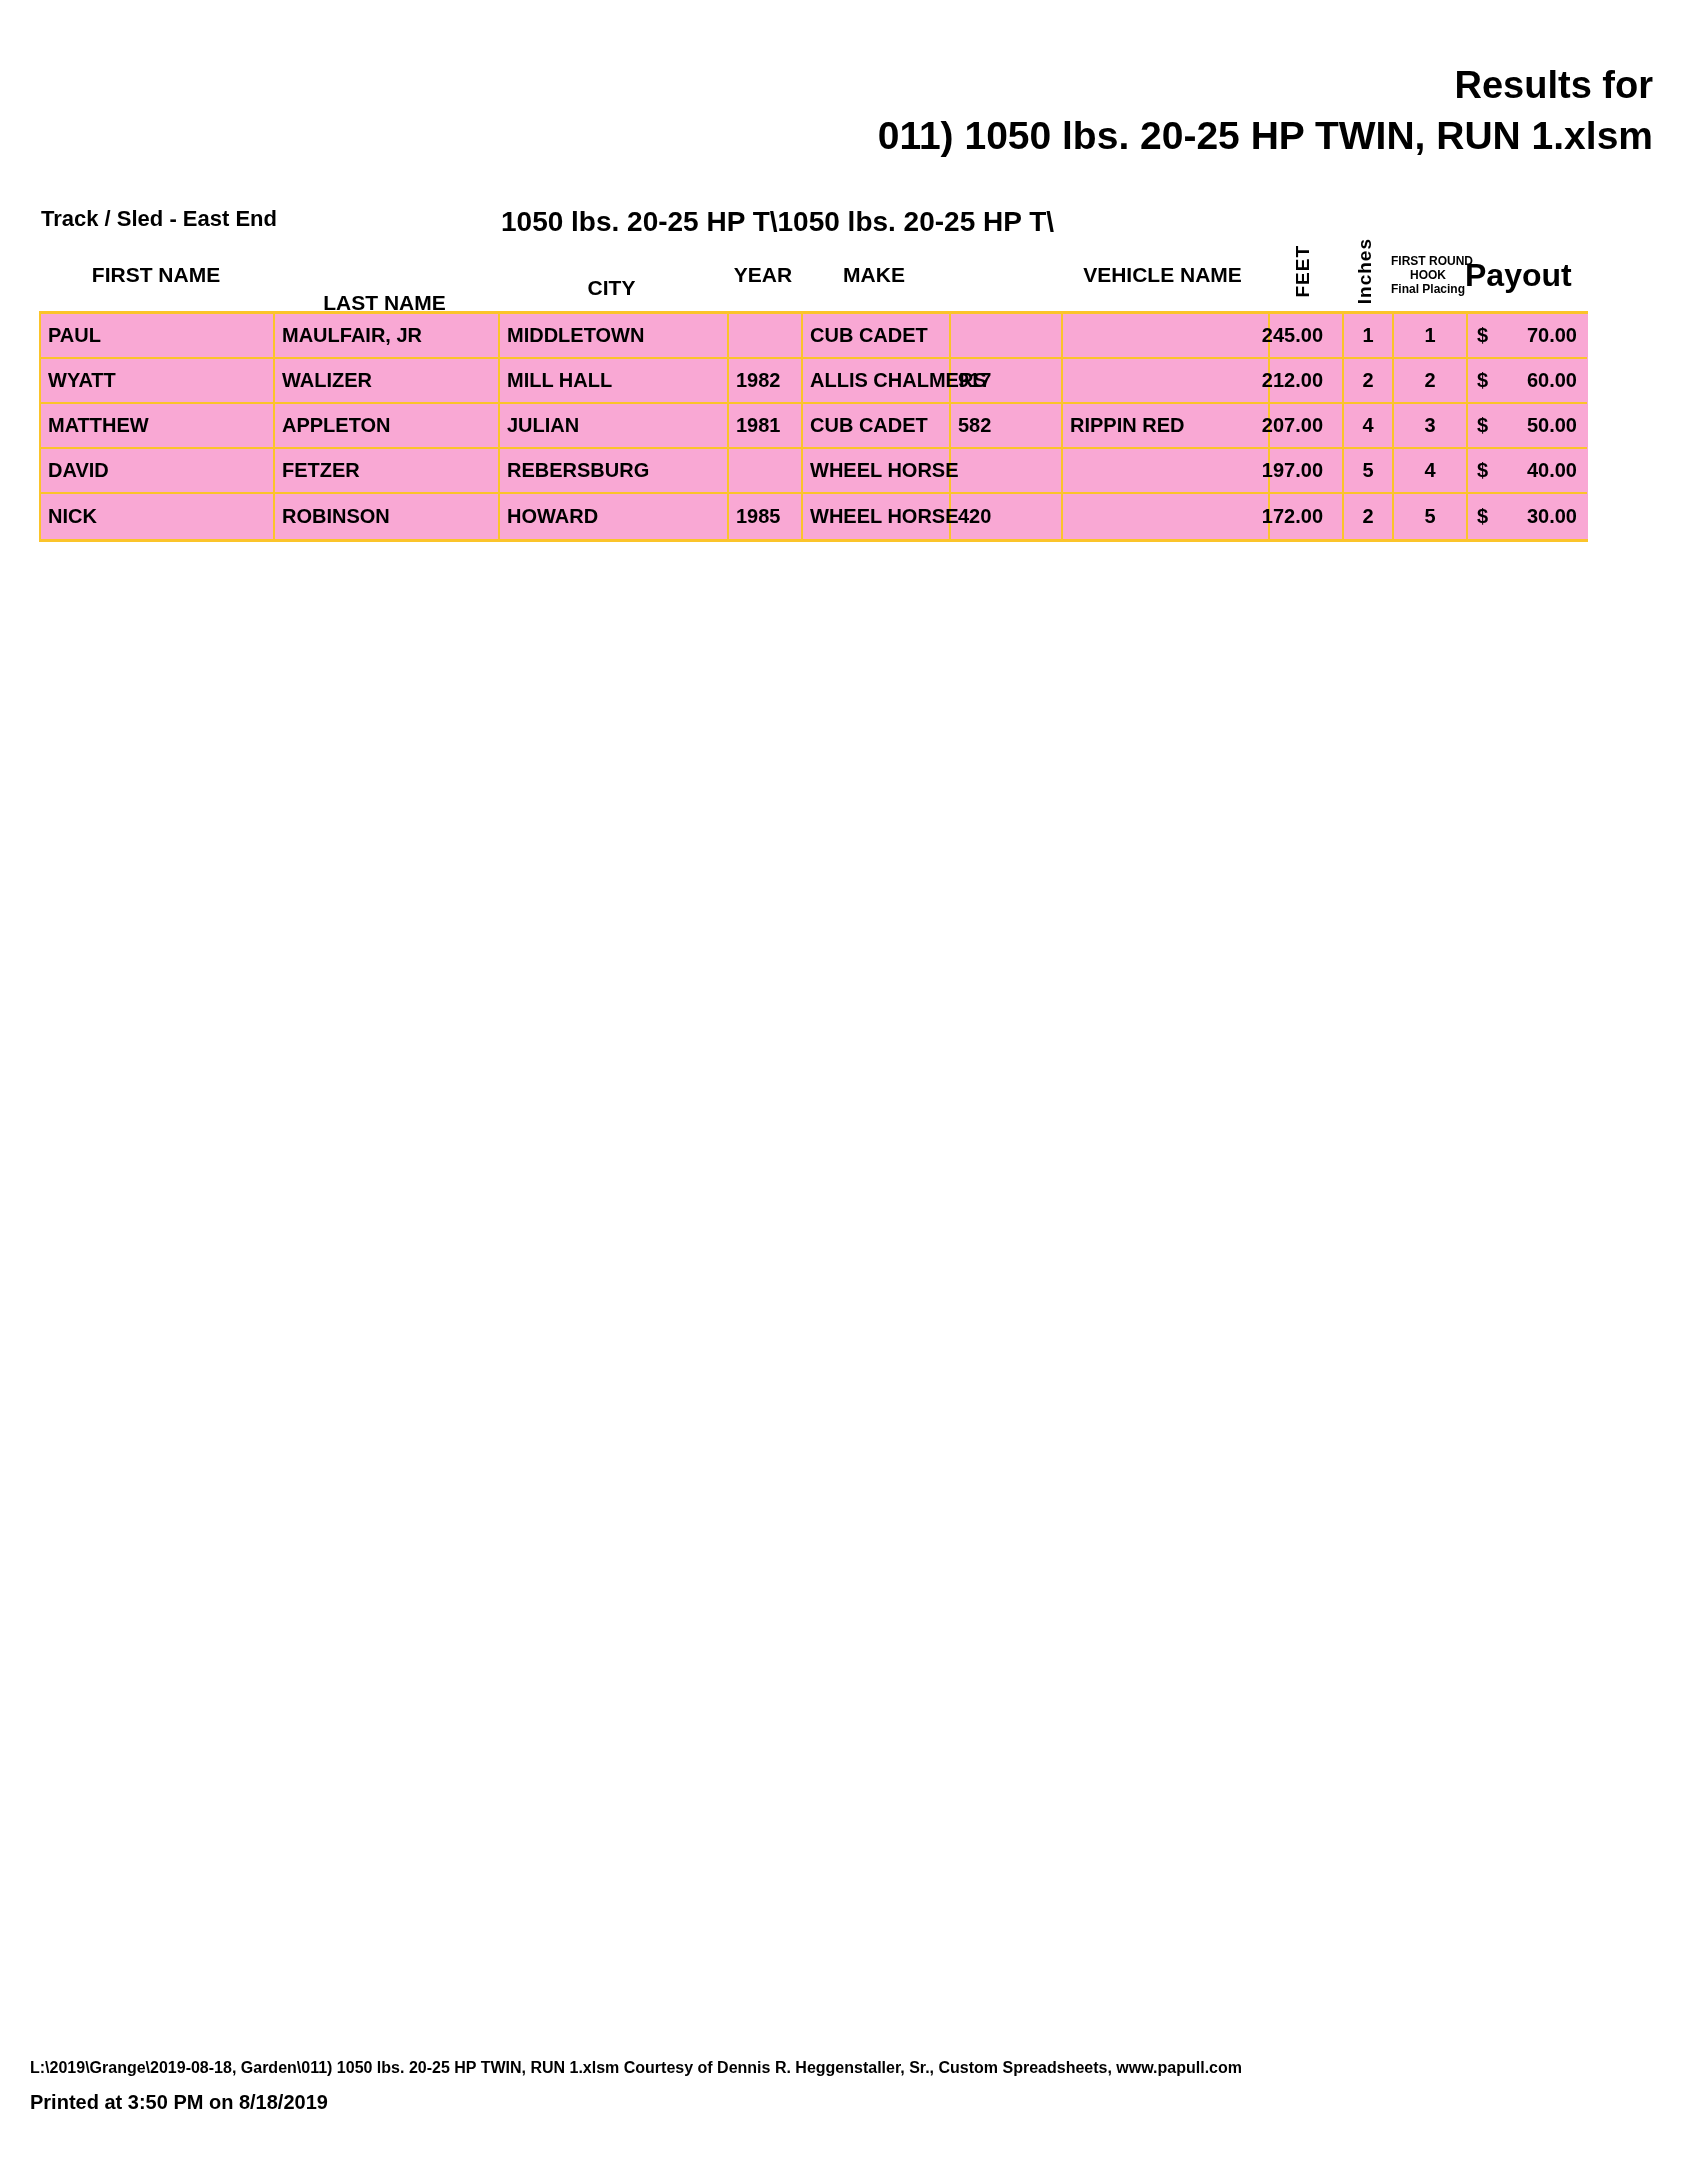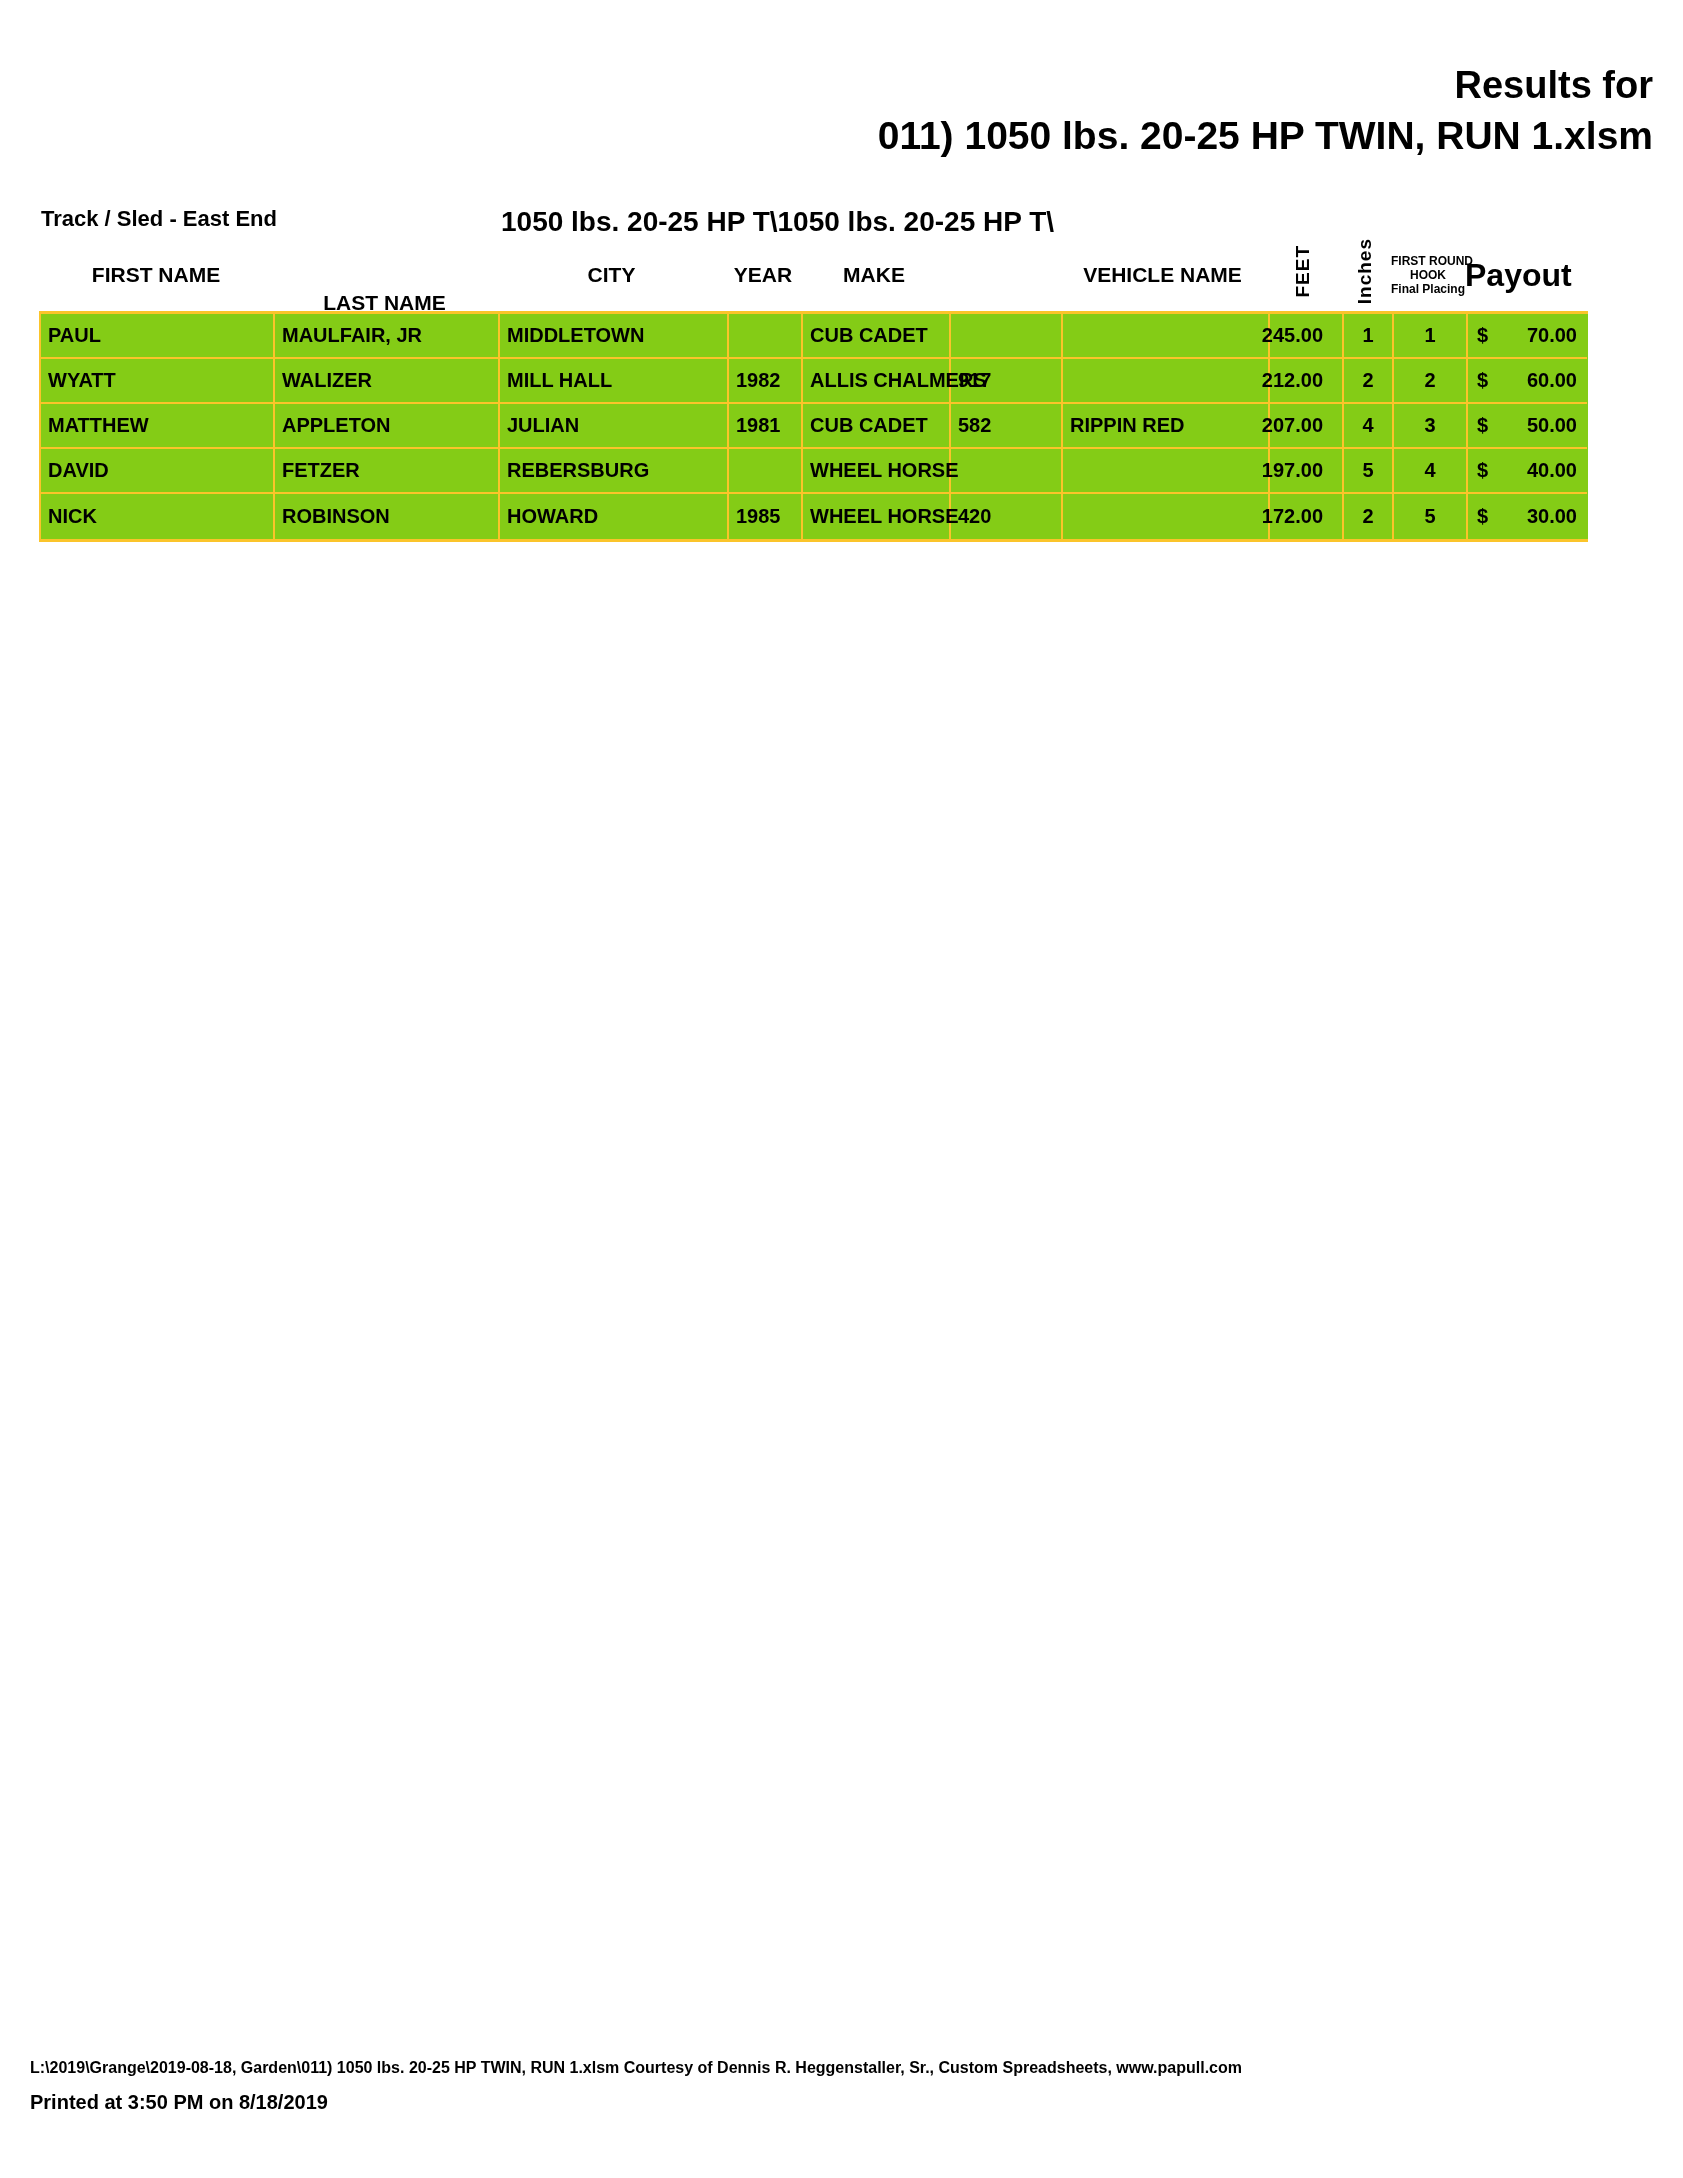--- a/index.html
+++ b/index.html
@@ -17,42 +17,42 @@
   .title2 { top:113px; font-size:39px; line-height:46px; }
 
   
   .track { left:41px; top:206px; font-size:22px; }
   .classname { left:501px; top:206px; font-size:28px; white-space:nowrap; }
 
   
   .colhead { top:263px; height:24px; line-height:24px; font-size:21px; text-align:center; white-space:nowrap; }
   .h-first   { left:39px;   width:234px; }
   .h-last    { left:272px;  width:225px;margin-top:28px; }
-  .h-city    { left:497px;  width:229px; }
+  .h-city    { left:497px;  width:229px;margin-top:13px; }
   .h-year    { left:726px;  width:74px; }
   .h-make    { left:800px;  width:148px; }
   .h-model   { left:907px;  width:112px;margin-top:48px; }
   .h-vehicle { left:1059px; width:207px; }
   .h-rot { top:244px; height:55px; display:flex; align-items:center; justify-content:center; }
   .h-feet   { left:1266px; width:74px; }
   .h-inches { left:1340px; width:50px; }
   .vert { writing-mode:vertical-rl; transform:rotate(180deg); font-size:19px; letter-spacing:1px; }
   .h-hook { left:1391px; width:74px; top:254px; text-align:center; font-size:12px; line-height:14px; white-space:nowrap; }
   .h-payout { left:1465px; width:119px; top:257px; text-align:left; font-size:32px; line-height:36px; }
 
   
   .grid {
     left:39px; top:311px; width:1549px;
     display:grid;
     grid-template-columns:234px 225px 229px 74px 148px 112px 207px 74px 50px 74px 119px;
     grid-auto-rows:45px;
     border-top:3px solid var(--grid);
     border-left:2px solid var(--grid);
     border-bottom:3px solid var(--grid);
-    background:#84cc16;
+    background:#f9a8d4;
   }
   .cell {
     border-right:2px solid var(--grid);
     border-bottom:2px solid var(--grid);
     display:flex; align-items:center;
     font-size:20px; white-space:nowrap; overflow:visible;
   }
   .cell.last-col { border-right:none; }
   .cell.last-row { border-bottom:none; }
   .c-left   { padding-left:7px; justify-content:flex-start; }

